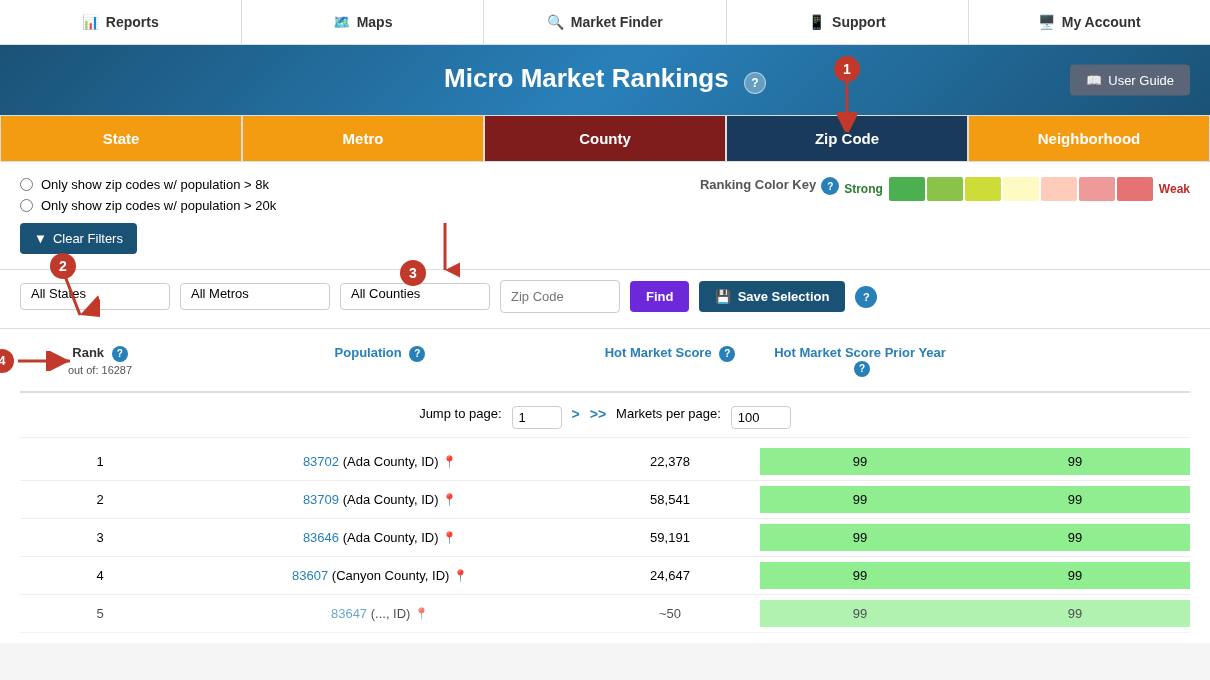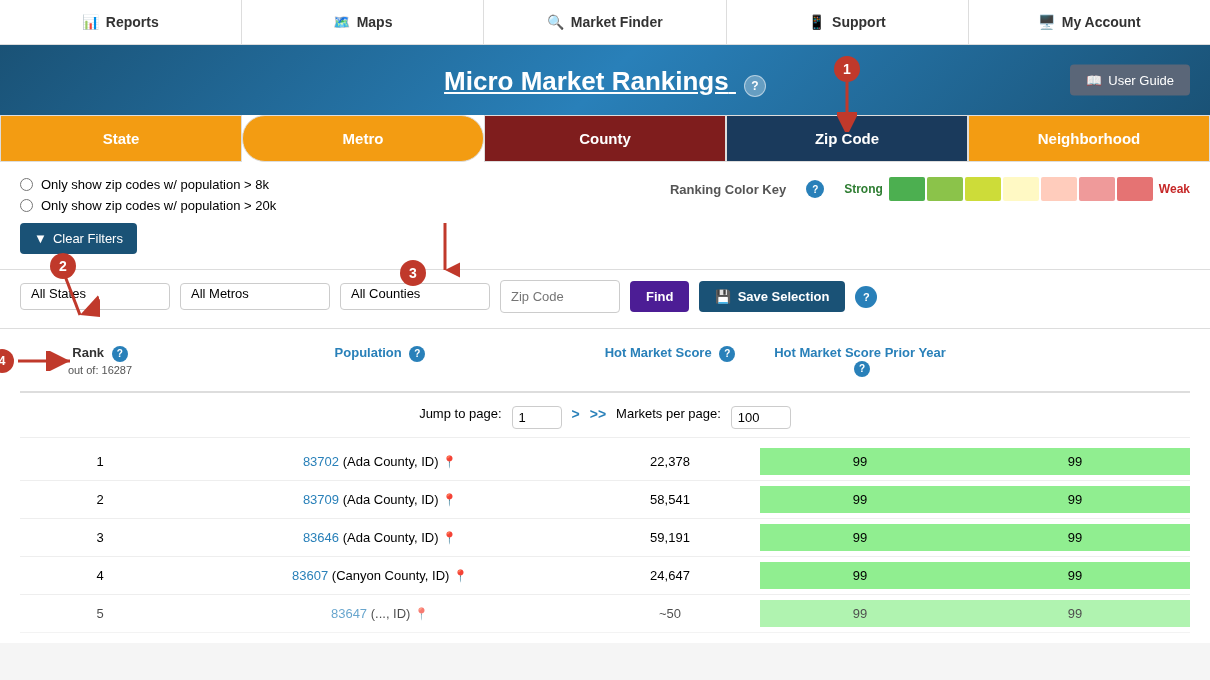--- a/index.html
+++ b/index.html
@@ -4,50 +4,50 @@
   <style>
     * { box-sizing: border-box; margin: 0; padding: 0; }
     body { font-family: Arial, sans-serif; font-size: 13px; background: #f5f5f5; width: 1210px; }
 
     
     .top-nav { display: flex; background: #fff; border-bottom: 1px solid #ddd; }
     .nav-item { flex: 1; padding: 14px 10px; text-align: center; font-weight: bold; font-size: 14px; cursor: pointer; border-right: 1px solid #ddd; display: flex; align-items: center; justify-content: center; gap: 6px; color: #333; }
     .nav-item:last-child { border-right: none; }
 
     
-    .header-banner { background: linear-gradient(135deg, #1a5276 0%, #2980b9 50%, #1a5276 100%); color: white; padding: 18px 40px; display: flex; align-items: flex-end; justify-content: center; position: relative; min-height: 70px; text-decoration: underline; }
+    .header-banner { background: linear-gradient(135deg, #1a5276 0%, #2980b9 50%, #1a5276 100%); color: white; padding: 18px 40px; display: flex; align-items: flex-start; justify-content: center; position: relative; min-height: 70px; }
     .header-title { font-size: 26px; font-weight: bold; text-align: center; }
     .header-help { display: inline-flex; align-items: center; justify-content: center; width: 22px; height: 22px; background: rgba(255,255,255,0.3); border-radius: 50%; color: white; font-size: 12px; font-weight: bold; margin-left: 8px; cursor: pointer; border: 1px solid rgba(255,255,255,0.5); }
     .user-guide-btn { position: absolute; right: 20px; top: 50%; transform: translateY(-50%); background: #5a6678; color: white; border: none; padding: 8px 16px; border-radius: 4px; cursor: pointer; font-size: 13px; display: flex; align-items: center; gap: 6px; }
 
     
     .tab-bar { display: flex; background: #fff; }
     .tab { flex: 1; padding: 14px 10px; text-align: center; font-weight: bold; font-size: 15px; cursor: pointer; border: 1px solid #ddd; color: white; }
     .tab-state { background: #f39c12; }
-    .tab-metro { background: #f39c12; border-radius: 23px; }
+    .tab-metro { background: #f39c12; }
     .tab-county { background: #7f1d1d; }
     .tab-zipcode { background: #1a3a5c; }
     .tab-neighborhood { background: #f39c12; }
 
     
     .filters-section { background: white; padding: 15px 20px; border-bottom: 1px solid #ddd; }
     .radio-group { display: flex; flex-direction: column; gap: 6px; margin-bottom: 10px; }
     .radio-item { display: flex; align-items: center; gap: 8px; font-size: 13px; cursor: pointer; }
     .clear-filters-btn { background: #1a5276; color: white; border: none; padding: 8px 14px; border-radius: 4px; cursor: pointer; font-size: 13px; display: flex; align-items: center; gap: 6px; white-space: nowrap; }
-    .ranking-color-key { margin-left: auto; display: flex; align-items: center; gap: 20px; }
+    .ranking-color-key { margin-left: auto; display: flex; align-items: flex-start; gap: 5px; }
     .color-help { display: inline-flex; align-items: center; justify-content: center; width: 18px; height: 18px; background: #2980b9; border-radius: 50%; color: white; font-size: 10px; font-weight: bold; cursor: pointer; }
     .color-swatches { display: flex; gap: 2px; align-items: center; }
     .swatch { width: 36px; height: 24px; border-radius: 2px; }
 
     
     .dropdowns-row { background: white; padding: 10px 20px 15px 20px; display: flex; align-items: center; gap: 10px; flex-wrap: wrap; border-bottom: 1px solid #ddd; }
     .dropdown-wrapper { position: relative; }
     select { padding: 2px 30px 8px 10px; border: 1px solid #ccc; border-radius: 4px; font-size: 13px; appearance: none; background: white; cursor: pointer; min-width: 150px; }
     .zip-input { padding: 8px 10px; border: 1px solid #ccc; border-radius: 4px; font-size: 13px; width: 120px; }
-    .find-btn { background: #4c1d95; color: white; border: none; padding: 8px 16px; border-radius: 4px; cursor: pointer; font-size: 13px; font-weight: bold; }
+    .find-btn { background: #6d28d9; color: white; border: none; padding: 8px 16px; border-radius: 4px; cursor: pointer; font-size: 13px; font-weight: bold; }
     .save-selection-btn { background: #1a5276; color: white; border: none; padding: 8px 16px; border-radius: 4px; cursor: pointer; font-size: 13px; font-weight: bold; display: flex; align-items: center; gap: 6px; }
     .help-circle { display: inline-flex; align-items: center; justify-content: center; width: 22px; height: 22px; background: #2980b9; border-radius: 50%; color: white; font-size: 11px; font-weight: bold; cursor: pointer; }
 
     
     .table-section { background: white; padding: 10px 20px; }
     .table-header-row { display: grid; grid-template-columns: 160px 1fr 180px 200px 230px; border-bottom: 2px solid #ddd; padding-bottom: 8px; margin-bottom: 5px; }
     .th { font-size: 13px; font-weight: bold; text-align: center; color: #333; padding: 6px 4px; }
     .th-blue { color: #2980b9; }
     .th-sub { font-size: 11px; font-weight: normal; color: #555; }
     .pagination-row { display: flex; align-items: flex-start; justify-content: center; gap: 10px; padding: 8px 0; border-bottom: 1px solid #eee; margin-bottom: 5px; font-size: 13px; }

